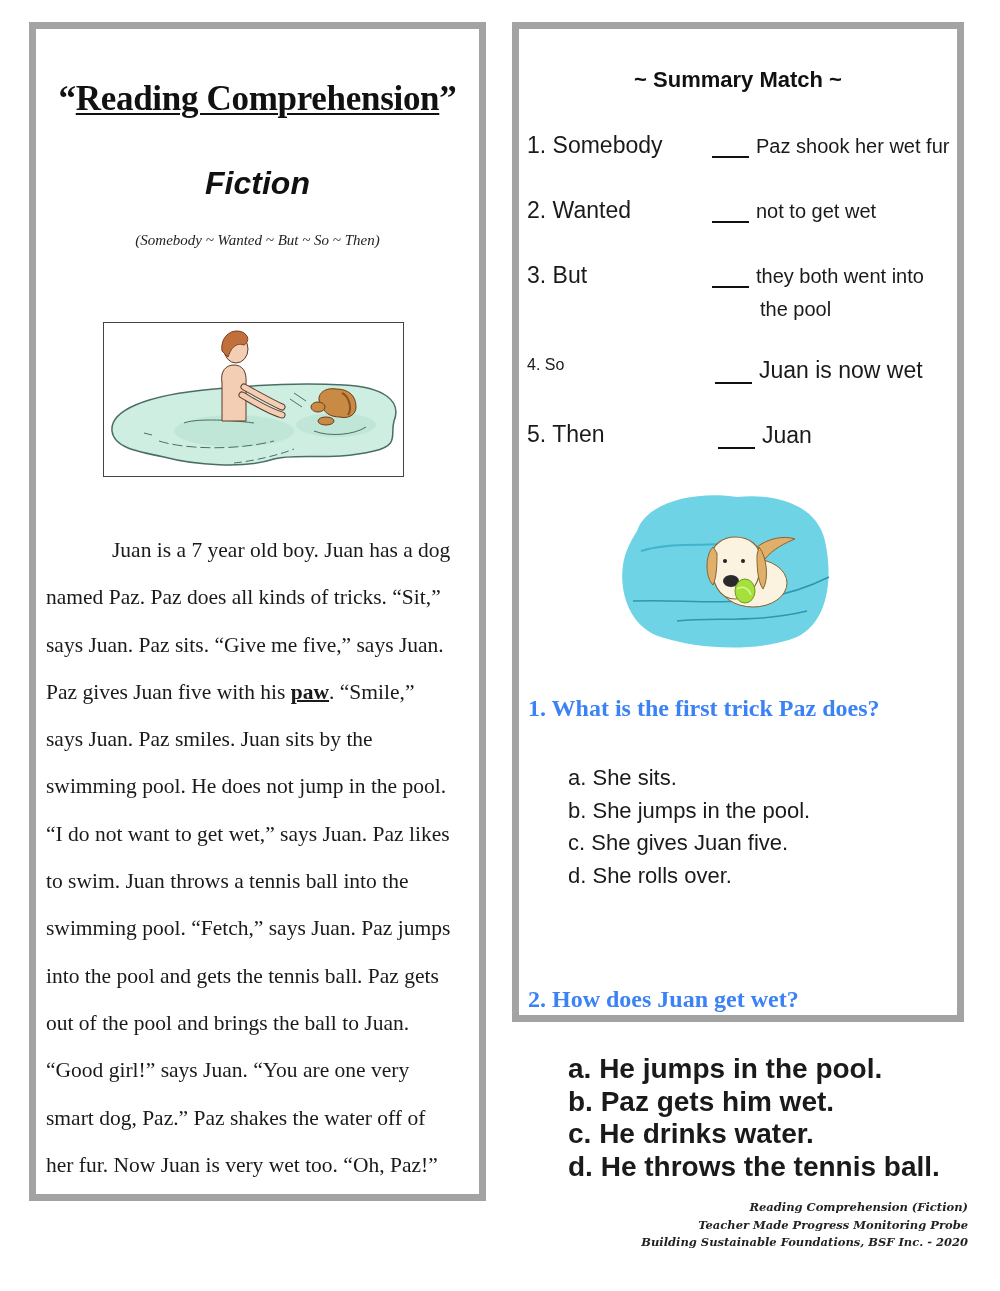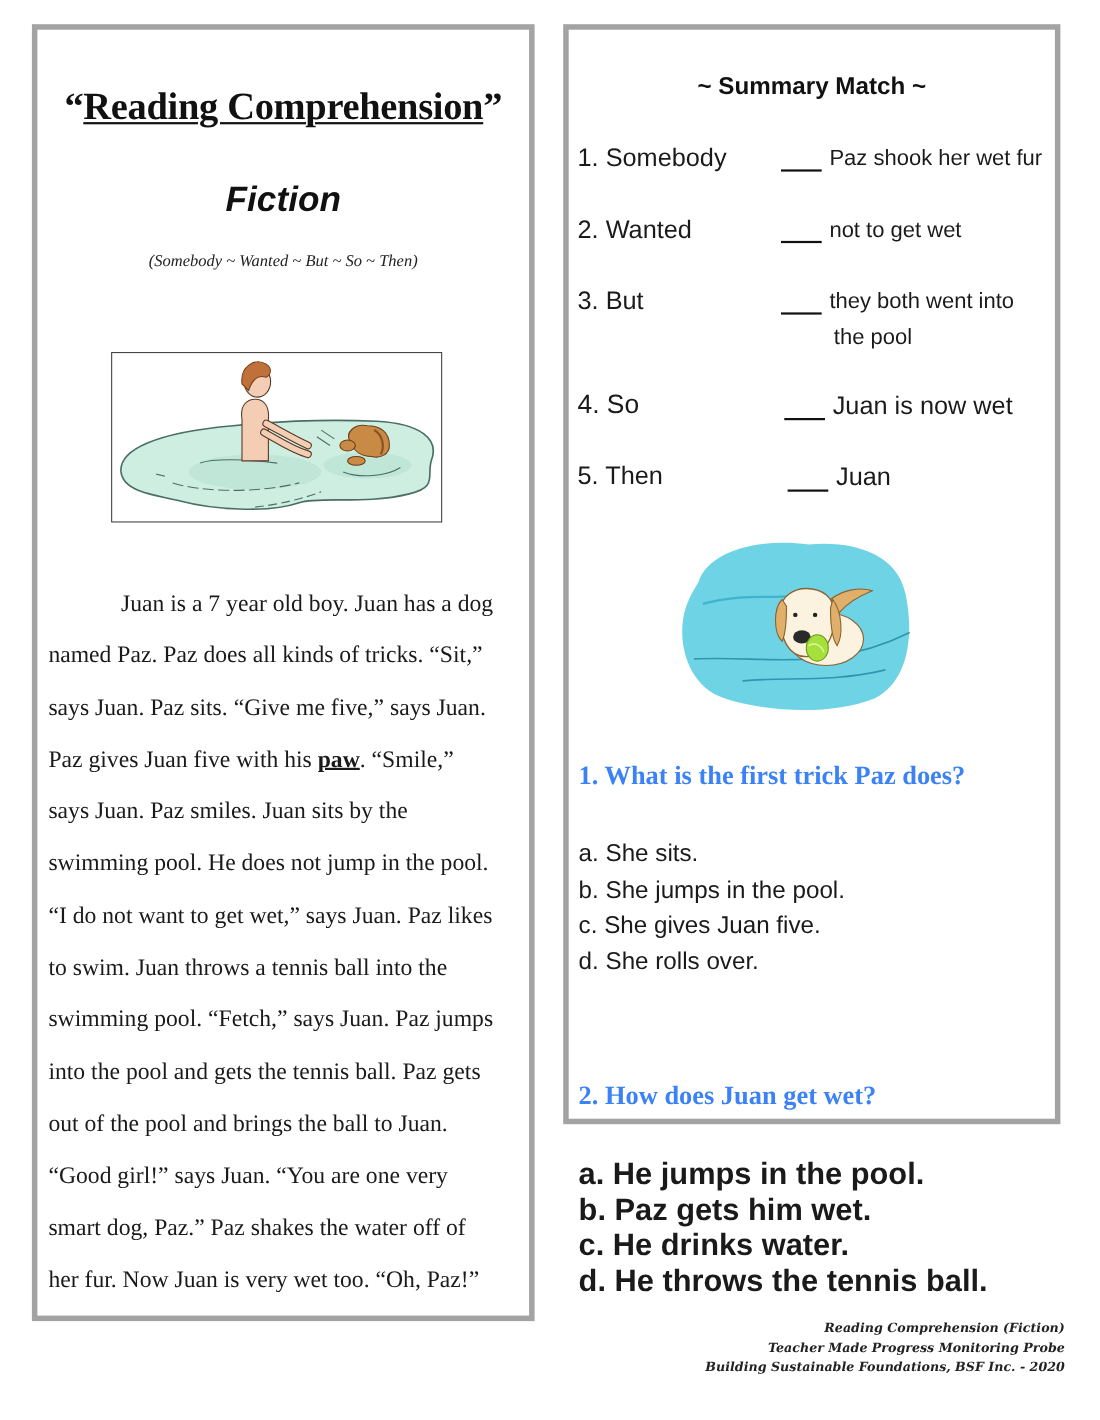--- a/index.html
+++ b/index.html
@@ -1,19 +1,19 @@
 <!DOCTYPE html>
 <html><head>
 <meta charset="utf-8">
 <style>
   html, body { margin: 0; padding: 0; background: #ffffff; }
   body { width: 1000px; height: 1291px; position: relative; overflow: hidden; color: #111; }
   .panel {
     position: absolute; box-sizing: border-box;
-    border: 5px solid #a3a3a3; background: #fff;
+    border: 7px solid #a3a3a3; background: #fff;
   }
   #left-panel { left: 29px; top: 22px; width: 457px; height: 1179px; }
   #right-panel { left: 512px; top: 22px; width: 452px; height: 1000px; }
 
   
   .title {
     position: absolute; left: 0; right: 0; top: 50px; text-align: center;
     font-family: "Liberation Serif", serif; font-weight: bold; font-size: 35px;
     letter-spacing: -0.3px;
   }
@@ -46,21 +46,21 @@
   .sm-row { position: absolute; left: 8px; width: 430px; font-family: "Liberation Sans", sans-serif; color: #1a1a1a; }
   .sm-row .left { position: absolute; left: 0; font-size: 23px; white-space: nowrap; }
   .sm-row .blank { position: absolute; top: 0; width: 37px; height: 24px; border-bottom: 2px solid #111; }
   .sm-row .right { position: absolute; white-space: nowrap; }
   .pic2 { position: absolute; left: 98px; top: 452px; width: 220px; height: 175px; }
   .q-title {
     position: absolute; left: 9px; font-family: "Liberation Serif", serif; font-weight: bold;
     font-size: 24px; white-space: nowrap; color: #3b82f6;
   }
   .opts { position: absolute; left: 9px; font-family: "Liberation Sans", sans-serif; color: #1a1a1a; }
-  .opts .opt { display: block; white-space: nowrap; cursor: pointer; }
+  .opts .opt { display: block; white-space: nowrap; cursor: pointer; margin-left: 40px; }
   .opts1 .opt { font-size: 22px; line-height: 32.5px; }
   .opts2 .opt { font-size: 28px; line-height: 32.5px; font-weight: bold; }
 
   .footer {
     position: absolute; right: 32px; top: 1199px; text-align: right;
     font-family: "DejaVu Serif", serif; font-style: italic; font-weight: bold; font-size: 11.5px;
     line-height: 17.5px; color: #222;
   }
 </style>
 </head>
@@ -132,21 +132,21 @@
     <span class="blank" style="left:185px;"></span>
     <span class="right" style="left:229px; top:3px; font-size:20px;">not to get wet</span>
   </div>
   <div class="sm-row" style="top:233px;">
     <span class="left">3. But</span>
     <span class="blank" style="left:185px;"></span>
     <span class="right" style="left:229px; top:3px; font-size:20px;">they both went into</span>
     <span class="right" style="left:233px; top:36px; font-size:20px;">the pool</span>
   </div>
   <div class="sm-row" style="top:327px;">
-    <span class="left" style="font-size:24px;">4. So</span>
+    <span class="left" style="font-size:16px;">4. So</span>
     <span class="blank" style="left:188px; top:2px;"></span>
     <span class="right" style="left:232px; top:1px; font-size:23px;">Juan is now wet</span>
   </div>
   <div class="sm-row" style="top:392px;">
     <span class="left">5. Then</span>
     <span class="blank" style="left:191px; top:2px;"></span>
     <span class="right" style="left:235px; top:1px; font-size:23px;">Juan</span>
   </div>
 
   <div class="pic2">

